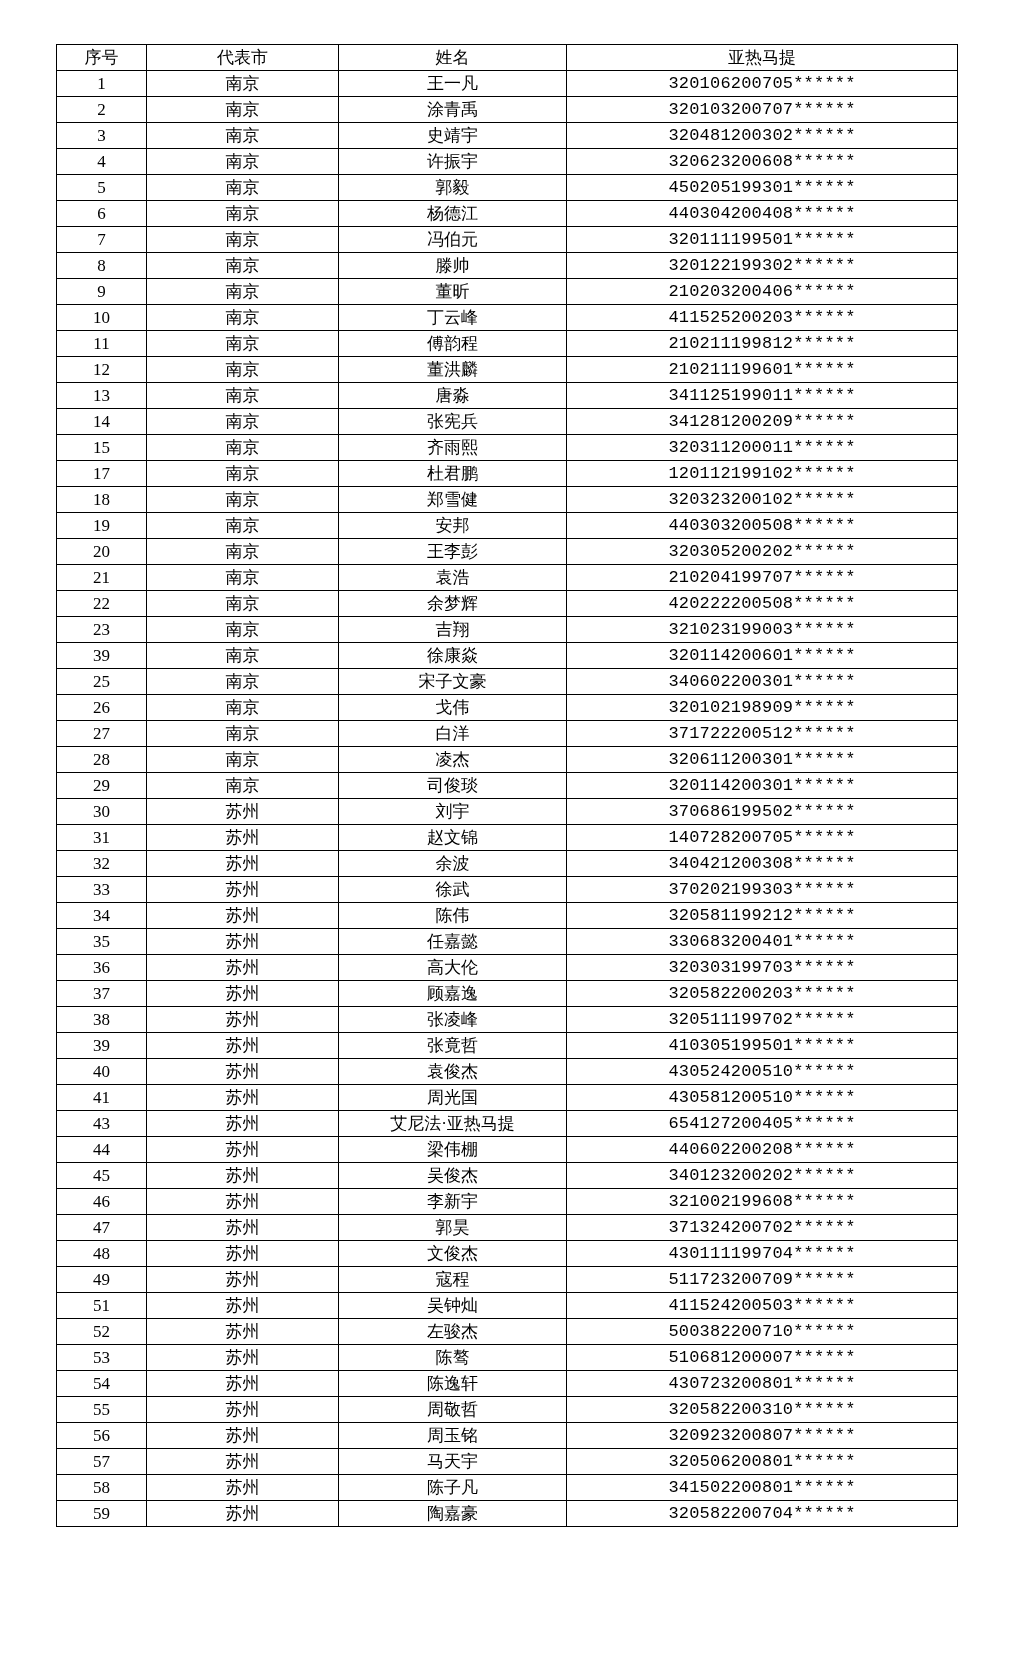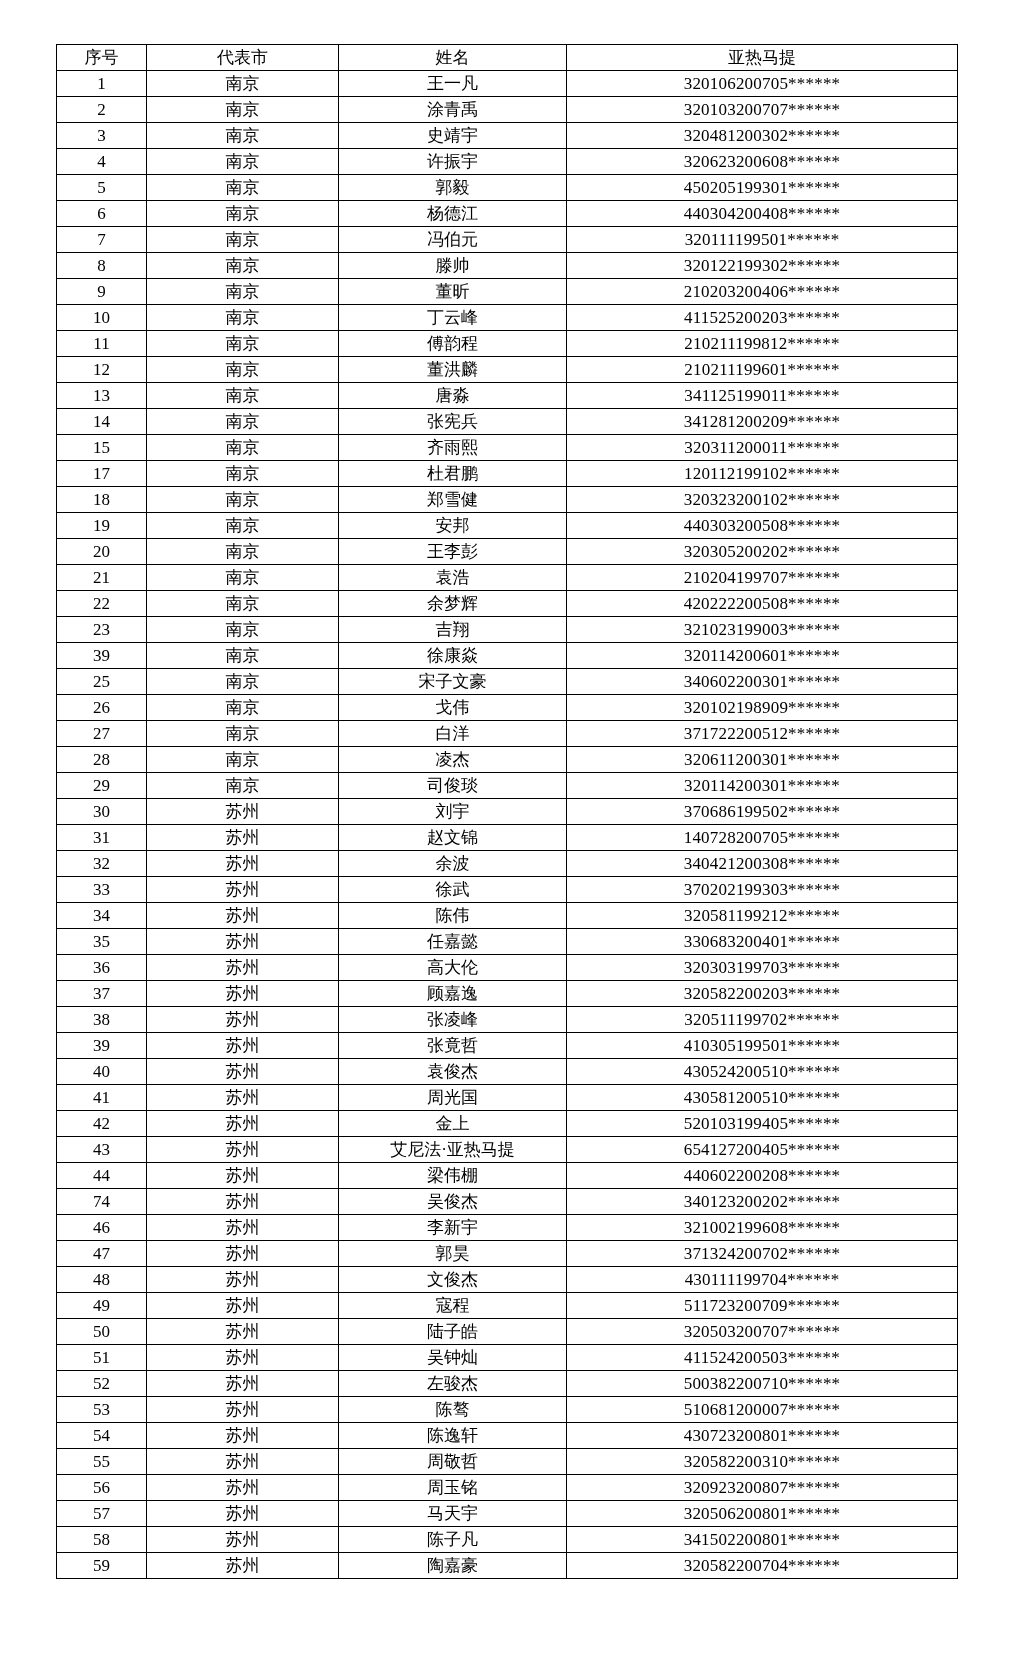--- a/index.html
+++ b/index.html
@@ -38,21 +38,21 @@
     font-weight: normal;
   }
   table.roster th {
     font-size: 17px;
   }
   col.c-index { width: 90px; }
   col.c-city  { width: 192px; }
   col.c-name  { width: 228px; }
   col.c-id    { width: 391px; }
   td.idnum {
-    font-family: Liberation Serif, serif;
+    font-family: Liberation Mono, monospace;
     letter-spacing: 0.2px;
   }
 </style>
 </head>
 <body>
 
 <div class="page">
   <table class="roster">
     <colgroup>
       <col class="c-index">
@@ -303,39 +303,33 @@
           <td>袁俊杰</td>
           <td class="idnum">430524200510******</td>
         </tr>
         <tr>
           <td>41</td>
           <td>苏州</td>
           <td>周光国</td>
           <td class="idnum">430581200510******</td>
         </tr>
         <tr>
-          <td>42</td>
-          <td>苏州</td>
-          <td>金上</td>
-          <td class="idnum">520103199405******</td>
-        </tr>
-        <tr>
           <td>43</td>
           <td>苏州</td>
           <td>艾尼法·亚热马提</td>
           <td class="idnum">654127200405******</td>
         </tr>
         <tr>
           <td>44</td>
           <td>苏州</td>
           <td>梁伟棚</td>
           <td class="idnum">440602200208******</td>
         </tr>
         <tr>
-          <td>74</td>
+          <td>45</td>
           <td>苏州</td>
           <td>吴俊杰</td>
           <td class="idnum">340123200202******</td>
         </tr>
         <tr>
           <td>46</td>
           <td>苏州</td>
           <td>李新宇</td>
           <td class="idnum">321002199608******</td>
         </tr>
@@ -349,26 +343,20 @@
           <td>48</td>
           <td>苏州</td>
           <td>文俊杰</td>
           <td class="idnum">430111199704******</td>
         </tr>
         <tr>
           <td>49</td>
           <td>苏州</td>
           <td>寇程</td>
           <td class="idnum">511723200709******</td>
-        </tr>
-        <tr>
-          <td>50</td>
-          <td>苏州</td>
-          <td>陆子皓</td>
-          <td class="idnum">320503200707******</td>
         </tr>
         <tr>
           <td>51</td>
           <td>苏州</td>
           <td>吴钟灿</td>
           <td class="idnum">411524200503******</td>
         </tr>
         <tr>
           <td>52</td>
           <td>苏州</td>

